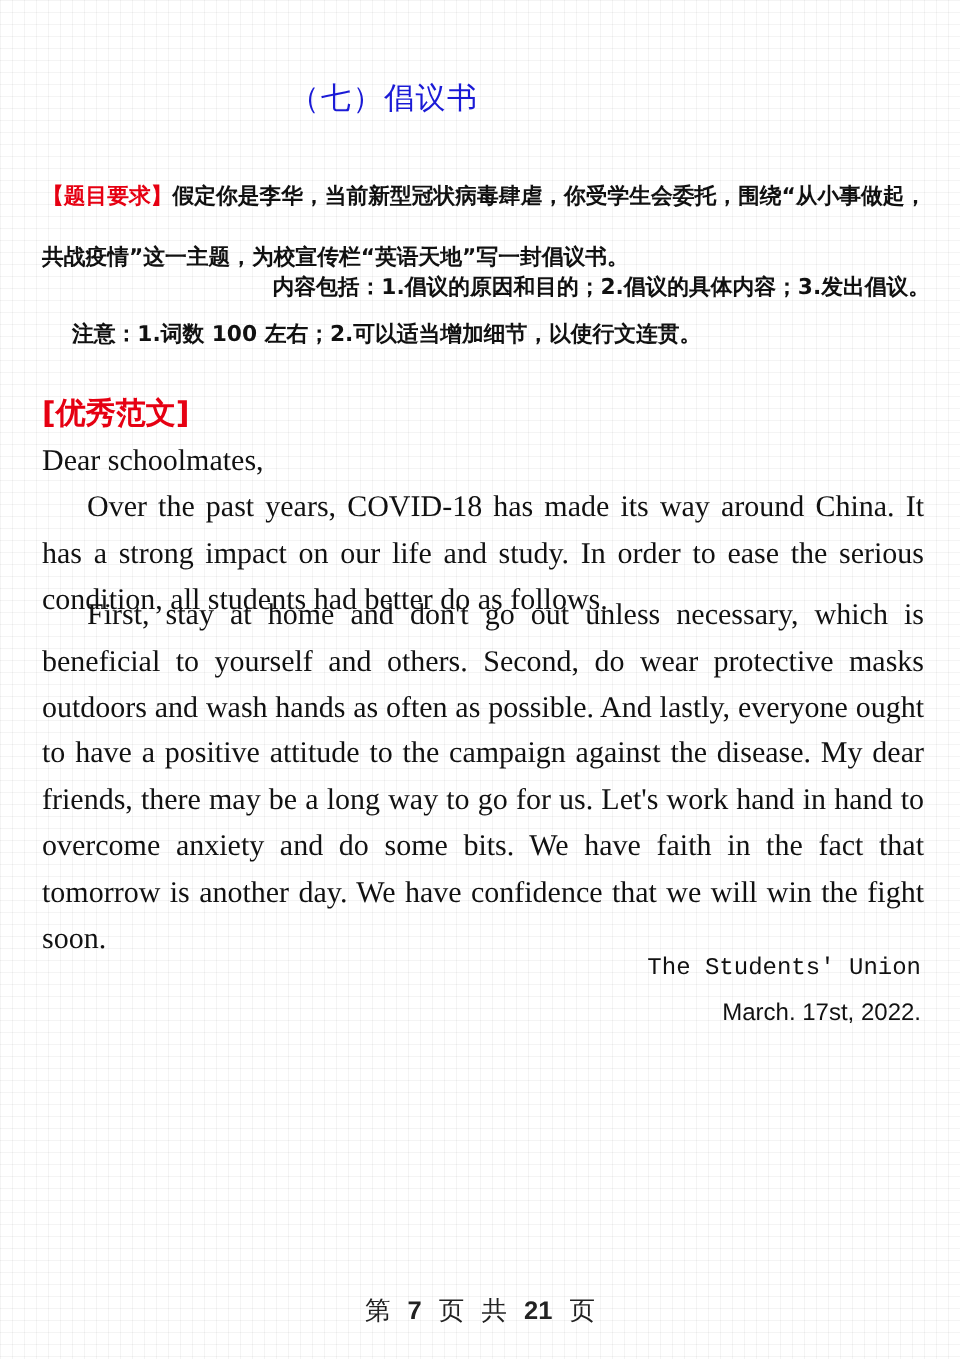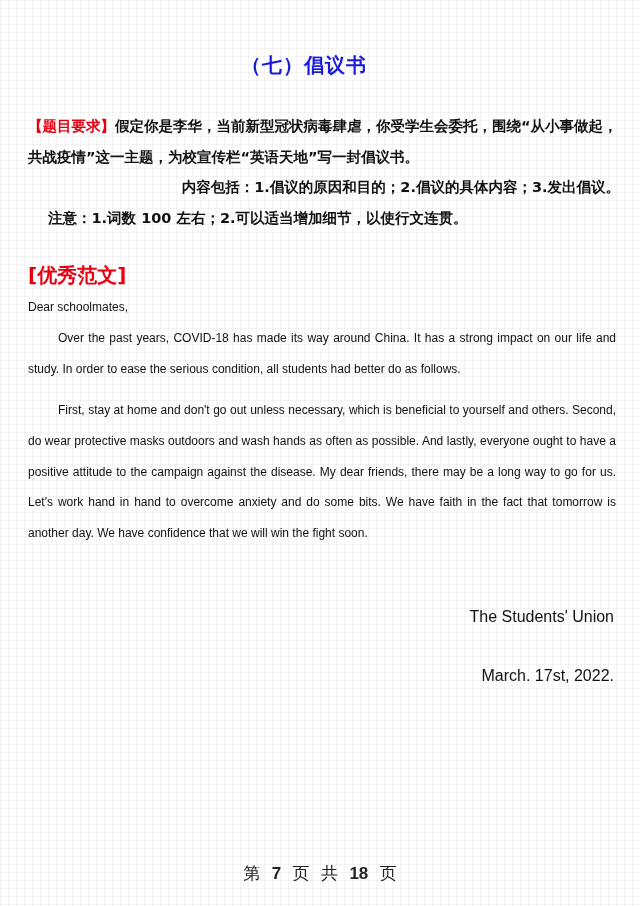--- a/index.html
+++ b/index.html
@@ -8,50 +8,49 @@
     background-color: #ffffff;
     background-image:
       linear-gradient(to right, rgba(0,0,0,0.045) 1px, transparent 1px),
       linear-gradient(to bottom, rgba(0,0,0,0.045) 1px, transparent 1px);
     background-size: 8px 8px;
     font-family: "DejaVu Sans", "Liberation Sans", sans-serif;
     color: #111;
   }
   .title {
     position: absolute; top: 52px; left: 0; width: 512px;
-    text-align: center; font-size: 20px; font-weight: bold; color: #1a1ad6;
+    text-align: center; font-size: 20px; font-weight: normal; color: #1a1ad6;
     letter-spacing: 1px;
-    padding-left: 48px;
   }
   .req {
     position: absolute; left: 28px; width: 592px;
-    font-size: 14.5px; font-weight: bold; line-height: 31px; color: #111;
+    font-size: 14.5px; font-weight: bold; line-height: 41px; color: #111;
   }
   .req .red { color: #e60012; }
   .req1 { top: 111px; }
   .req2 { top: 172px; text-align: right; }
   .req3 { top: 203px; margin-left: 20px; }
   .sample-label {
     position: absolute; top: 262px; left: 28px;
     font-size: 20px; font-weight: bold; color: #e60012;
   }
   .letter {
     position: absolute; left: 28px; width: 588px;
-    font-family: Liberation Sans, sans-serif;
-    font-size: 12px; line-height: 30.8px; color: #111;
+    font-family: Liberation Serif, serif;
+    font-size: 20px; line-height: 30.8px; color: #111;
   }
   .greeting { top: 292px; }
   .para { text-align: justify; text-indent: 30px; }
   .p1 { top: 323px; }
   .p2 { top: 395px; }
   .sign {
     position: absolute; right: 26px; text-align: right;
     font-family: "Liberation Sans", sans-serif; font-size: 16px; color: #111;
   }
-  .sign1 { top: 608px; }
+  .sign1 { top: 636px; font-family: Liberation Mono, monospace; }
   .sign2 { top: 667px; }
   .footer {
     position: absolute; top: 862px; left: 0; width: 640px; text-align: center;
     font-family: "DejaVu Serif", "Liberation Serif", serif; font-size: 17px; color: #222;
     word-spacing: 6px;
   }
   .footer b { font-family: "Liberation Sans", sans-serif; font-weight: bold; }
 </style>
 </head>
 <body>
@@ -70,15 +69,15 @@
 <div class="letter para p1">Over the past years, COVID-18 has made its way around China. It has a strong impact on our life and study. In order to ease the serious condition, all students had better do as follows.</div>
 <div class="letter para p2">First, stay at home and don't go out unless necessary, which is beneficial to yourself and others. Second, do wear protective masks outdoors and wash hands as often as possible. And lastly, everyone ought to have a positive attitude to the campaign against the disease. My dear friends, there may be a long way to go for us. Let's work hand in hand to overcome anxiety and do some bits. We have faith in the fact that tomorrow is another day. We have confidence that we will win the fight soon.</div>
 
 <div class="sign sign1">The Students' Union</div>
 <div class="sign sign2">March. 17st, 2022.</div>
 
 <div class="footer">
   <span>第</span>
   <b>7</b>
   <span>页 共</span>
-  <b>18</b>
+  <b>21</b>
   <span>页</span>
 </div>
 
 </body></html>

